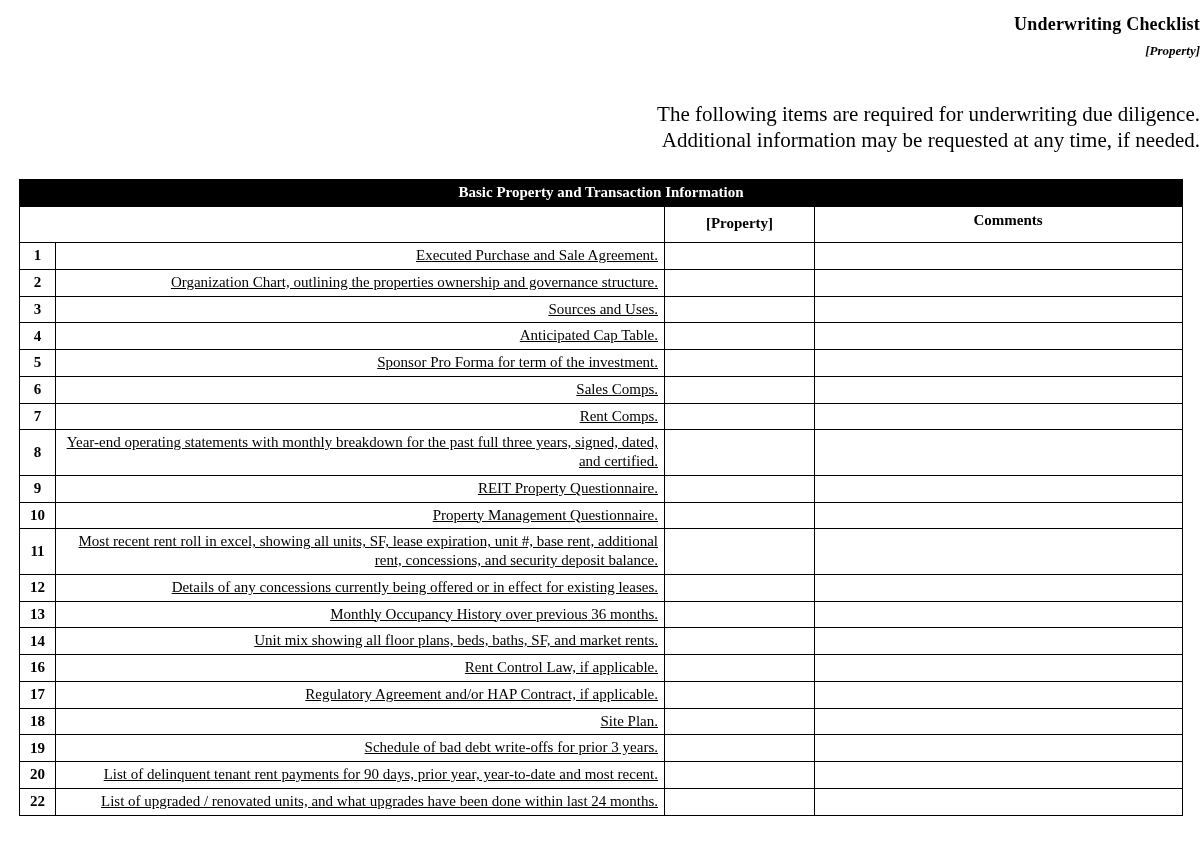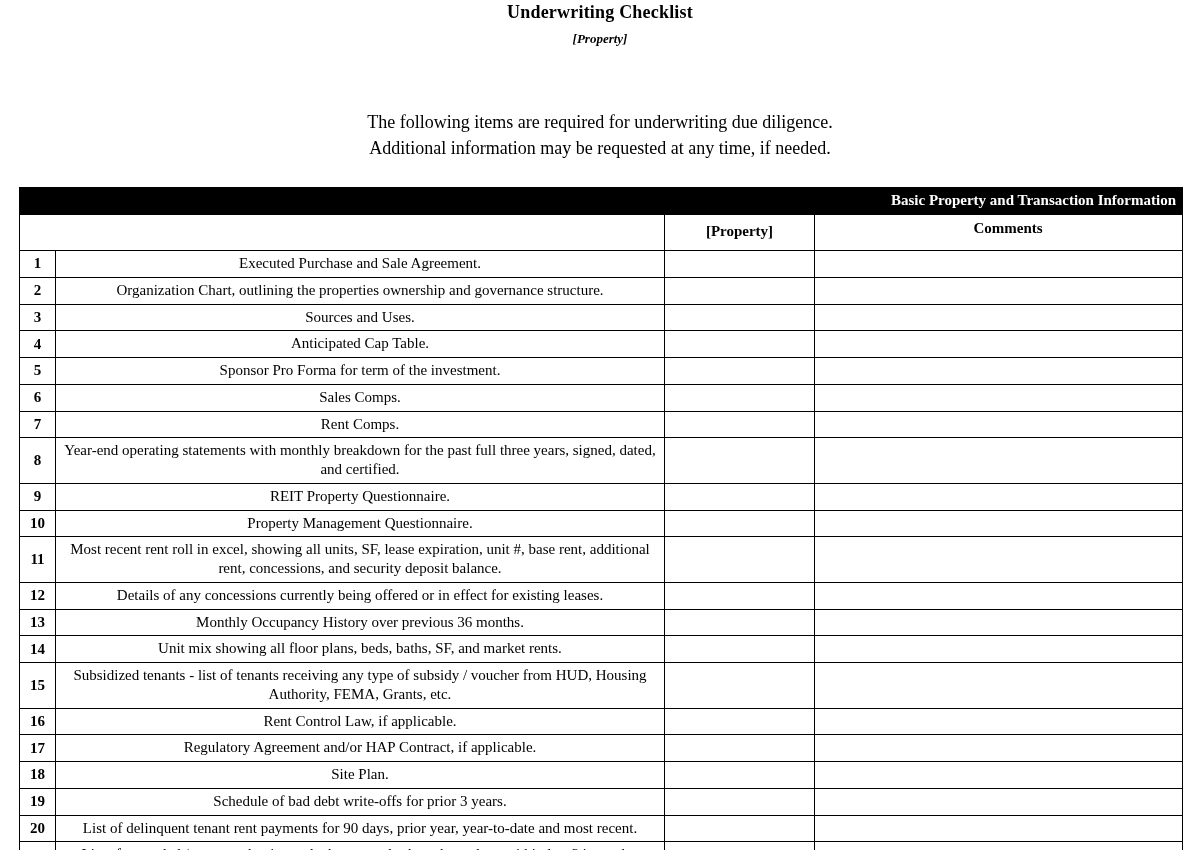--- a/index.html
+++ b/index.html
@@ -5,41 +5,41 @@
   * { box-sizing: border-box; }
   html, body { margin: 0; padding: 0; }
   body {
     width: 1200px;
     height: 850px;
     overflow: hidden;
     background: #ffffff;
     color: #000000;
     font-family: "Liberation Serif", "DejaVu Serif", serif;
   }
-  .doc-header { text-align: center; padding-top: 2px; }
+  .doc-header { text-align: right; padding-top: 14px; }
   .doc-title { font-size: 18px; font-weight: bold; letter-spacing: 0.2px; }
   .doc-subtitle { font-size: 13px; font-weight: bold; font-style: italic; margin-top: 8px; }
-  .intro { margin-top: 62px; font-size: 18px; line-height: 26px; }
+  .intro { margin-top: 42px; font-size: 21px; line-height: 26px; }
   .intro p { margin: 0; }
 
   table.checklist {
     border-collapse: collapse;
     table-layout: fixed;
     width: 1163px;
     margin: 26px 0 0 19px;
   }
   table.checklist th, table.checklist td {
     border: 1px solid #000;
     font-size: 15px;
     vertical-align: middle;
   }
   .section-bar {
     background: #000;
     color: #fff;
-    text-align: right;
+    text-align: center;
     font-weight: bold;
     font-size: 15.5px;
     padding: 4px 6px 5px 6px;
     height: 25px;
   }
   .col-header-row th { height: 36px; background: #fff; }
   th.left-header { border-right: 1px solid #000; }
   th.prop-col {
     vertical-align: bottom;
     text-align: center;
@@ -55,23 +55,24 @@
     padding-bottom: 10px;
     padding-left: 20px;
   }
   td.num-cell {
     text-align: center;
     font-weight: bold;
     font-size: 14.5px;
     height: 25px;
   }
   td.item-cell {
-    text-align: center;
+    text-align: right;
     padding: 3px 6px 4px 6px;
     line-height: 1.25;
+    text-decoration: underline;
   }
   td.prop-cell, td.comment-cell { background: #fff; }
 </style>
 </head>
 <body>
 
 <div class="page">
 
   <div class="doc-header">
     <div class="doc-title">Underwriting Checklist</div>
@@ -178,26 +179,20 @@
           <td class="prop-cell"></td>
           <td class="comment-cell"></td>
         </tr>
         <tr>
           <td class="num-cell">14</td>
           <td class="item-cell">Unit mix showing all floor plans, beds, baths, SF, and market rents.</td>
           <td class="prop-cell"></td>
           <td class="comment-cell"></td>
         </tr>
         <tr>
-          <td class="num-cell">15</td>
-          <td class="item-cell">Subsidized tenants - list of tenants receiving any type of subsidy / voucher from HUD, Housing Authority, FEMA, Grants, etc.</td>
-          <td class="prop-cell"></td>
-          <td class="comment-cell"></td>
-        </tr>
-        <tr>
           <td class="num-cell">16</td>
           <td class="item-cell">Rent Control Law, if applicable.</td>
           <td class="prop-cell"></td>
           <td class="comment-cell"></td>
         </tr>
         <tr>
           <td class="num-cell">17</td>
           <td class="item-cell">Regulatory Agreement and/or HAP Contract, if applicable.</td>
           <td class="prop-cell"></td>
           <td class="comment-cell"></td>

